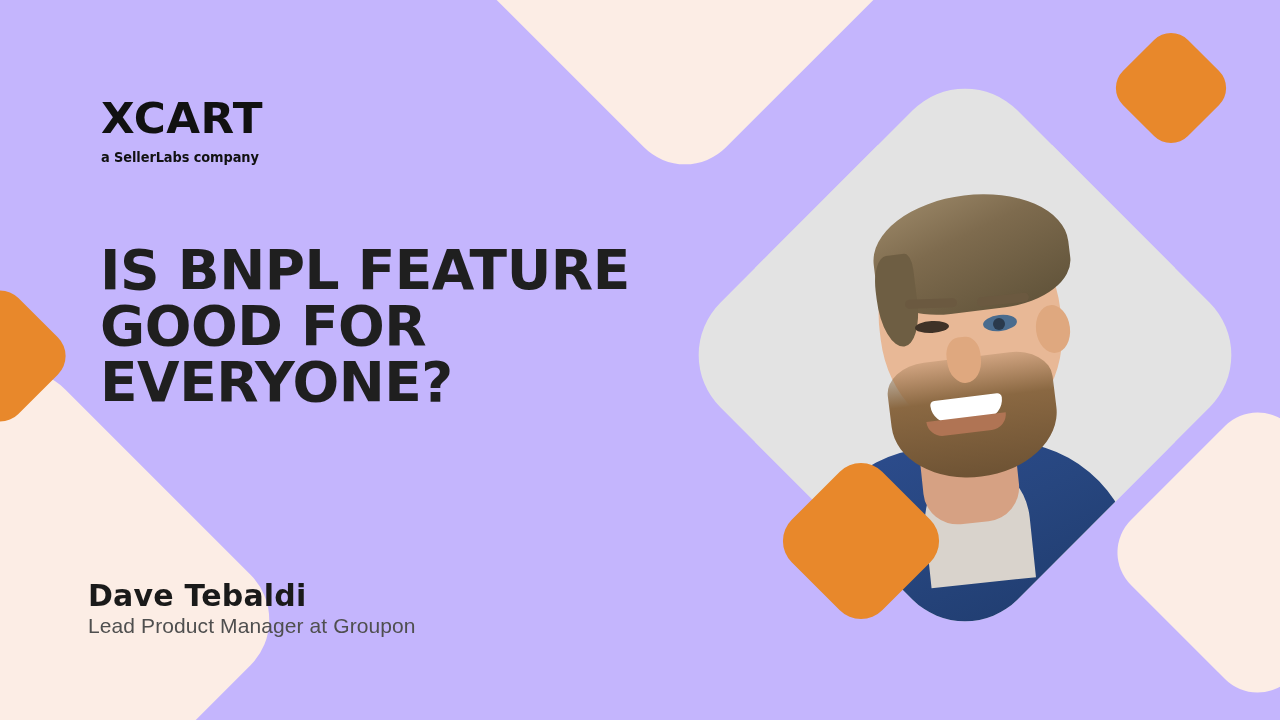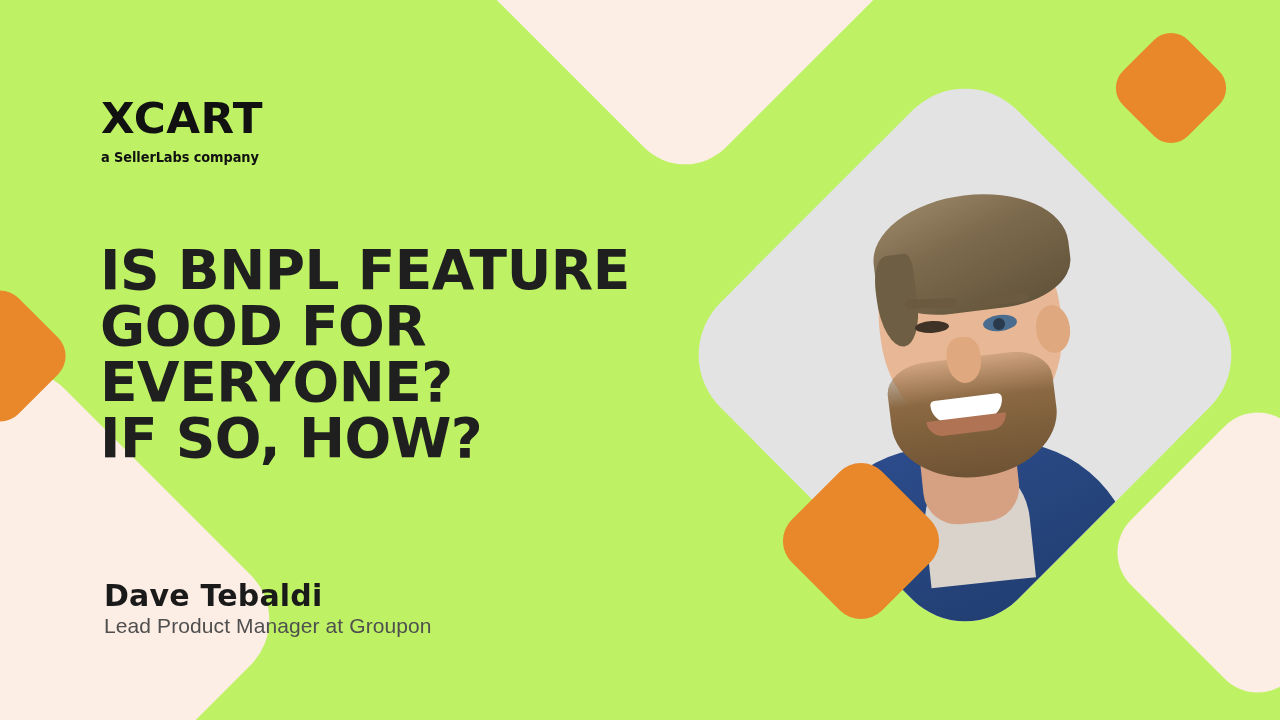--- a/index.html
+++ b/index.html
@@ -5,21 +5,21 @@
 <style>
   html, body {
     margin: 0;
     padding: 0;
     background: #ffffff;
   }
   #slide {
     position: relative;
     width: 1280px;
     height: 720px;
-    background: #bef264;
+    background: #c4b5fd;
     overflow: hidden;
     font-family: "Liberation Sans", "DejaVu Sans", sans-serif;
   }
 
   
   .diamond {
     position: absolute;
     transform: rotate(45deg);
     pointer-events: none;
   }
@@ -305,21 +305,21 @@
     letter-spacing: -0.5px;
     color: #1F1F1F;
     text-transform: uppercase;
     margin-top: 14px;
   }
   #title .tline { display: block; white-space: nowrap; }
 
   
   #speaker {
     position: absolute;
-    left: 104px;
+    left: 88px;
     top: 578px;
     z-index: 10;
   }
   #speaker-name {
     font-family: "DejaVu Sans", sans-serif;
     font-weight: 700;
     font-size: 30px;
     letter-spacing: 0.2px;
     color: #1A1A1A;
     line-height: 1.2;
@@ -373,21 +373,20 @@
 
   <div id="logo">
     <div id="logo-wordmark">XCART</div>
     <div id="logo-tagline">a SellerLabs company</div>
   </div>
 
   <h1 id="title">
     <span class="tline">IS BNPL FEATURE</span>
     <span class="tline">GOOD FOR</span>
     <span class="tline">EVERYONE?</span>
-    <span class="tline">IF SO, HOW?</span>
   </h1>
 
   <div id="speaker">
     <div id="speaker-name">Dave Tebaldi</div>
     <div id="speaker-role">Lead Product Manager at Groupon</div>
   </div>
 
 </div>
 
 </body></html>

